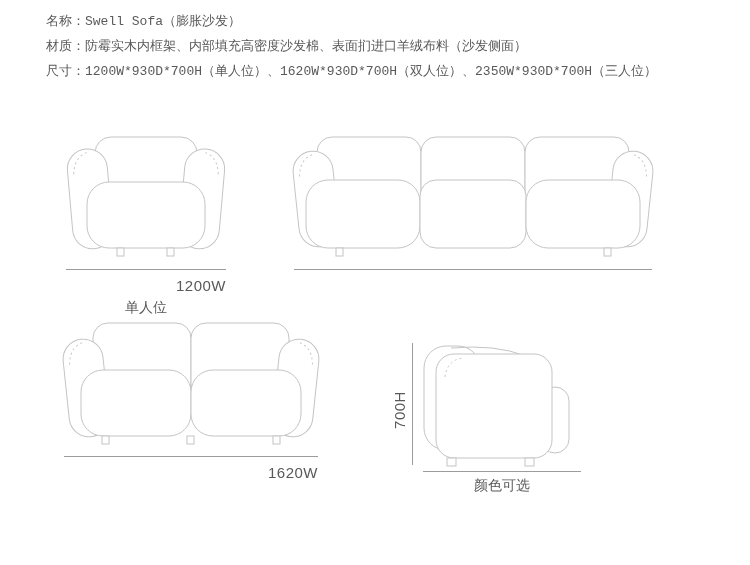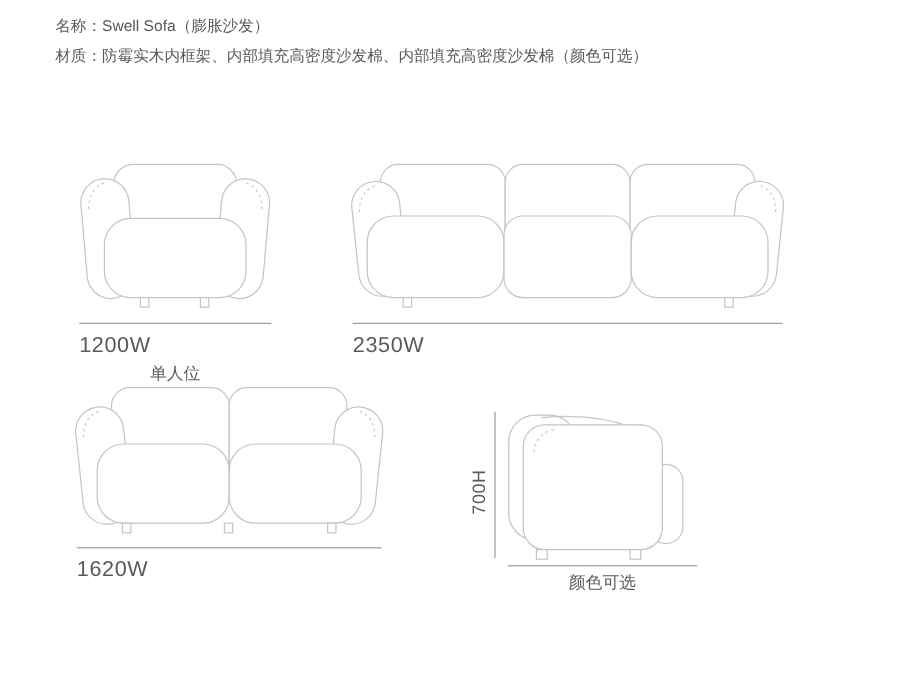--- a/index.html
+++ b/index.html
@@ -5,51 +5,52 @@
   * { margin:0; padding:0; box-sizing:border-box; }
   html,body { width:750px; height:565px; background:#ffffff; }
   body {
     position:relative;
     font-family:"Liberation Sans","DejaVu Sans",sans-serif;
     color:var(--text,#595959);
     overflow:hidden;
   }
   .header {
     position:absolute; left:46px; top:9px;
-    font-size:13px; line-height:25px; white-space:nowrap;
+    font-size:13px; line-height:25px; white-space:nowrap;font-family:Liberation Mono, monospace;
   }
   .figure { position:absolute; }
   .figure svg { display:block; overflow:visible; }
   .outline { fill:#ffffff; stroke:var(--outline,#c4c4c4); stroke-width:1; }
   .stroke-only { fill:none; stroke:var(--outline,#c4c4c4); stroke-width:1; }
   .stitch { fill:none; stroke:var(--outline,#c4c4c4); stroke-width:1; stroke-dasharray:2 3; }
   .dim-line { height:1px; background:var(--dim,#9c9c9c); }
   .dim-label {
-    text-align:left; font-size:18px; color:var(--text,#595959);
+    text-align:right; font-size:15px; color:var(--text,#595959);
     margin-top:7px; letter-spacing:0.5px;
   }
   .type-label {
     text-align:center; font-size:14px; color:var(--text,#595959);
     margin-top:5px;
     font-family:Liberation Serif, serif;
   }
   .vdim-line { position:absolute; width:1px; background:var(--dim,#9c9c9c); }
   .vdim-label {
     position:absolute; width:46px; height:16px;
     font-size:15px; color:var(--text,#595959); text-align:center;
     transform:rotate(-90deg); letter-spacing:0.5px;
   }
   .side-under { margin-left:35px; width:158px; }
 </style>
 </head>
 <body>
 
 <div class="header">
   <div>名称：Swell Sofa（膨胀沙发）</div>
-  <div>材质：防霉实木内框架、内部填充高密度沙发棉、内部填充高密度沙发棉（颜色可选）</div>
+  <div>材质：防霉实木内框架、内部填充高密度沙发棉、表面扪进口羊绒布料（沙发侧面）</div>
+  <div>尺寸：1200W*930D*700H（单人位）、1620W*930D*700H（双人位）、2350W*930D*700H（三人位）</div>
 </div>
 
 <div class="figure" style="left:66px; top:135px; width:160px;">
   <svg width="160" height="126" viewBox="0 0 160 126">
     <rect class="outline" x="29" y="2" width="102" height="72" rx="16"></rect>
     <g transform="rotate(-5 23 64)">
       <rect class="outline" x="4" y="14" width="40" height="100" rx="20"></rect>
       <path class="stitch" d="M10 38 Q12 19 28 17"></path>
     </g>
     <g transform="rotate(5 137 64)">
@@ -78,21 +79,20 @@
       <rect class="outline" x="316" y="16" width="40" height="96" rx="20"></rect>
       <path class="stitch" d="M350 40 Q348 21 332 19"></path>
     </g>
     <rect class="outline" x="12" y="45" width="114" height="68" rx="22"></rect>
     <rect class="outline" x="126" y="45" width="106" height="68" rx="16"></rect>
     <rect class="outline" x="232" y="45" width="114" height="68" rx="22"></rect>
     <rect class="outline" x="42" y="113" width="7" height="8"></rect>
     <rect class="outline" x="310" y="113" width="7" height="8"></rect>
   </svg>
   <div class="dim-line" style="margin-top:8px;"></div>
-  <div class="dim-label">2350W</div>
 </div>
 
 <div class="figure" style="left:64px; top:321px; width:254px;">
   <svg width="254" height="128" viewBox="0 0 254 128">
     <rect class="outline" x="29" y="2" width="98" height="76" rx="15"></rect>
     <rect class="outline" x="127" y="2" width="98" height="76" rx="15"></rect>
     <g transform="rotate(-6 22 66)">
       <rect class="outline" x="2" y="18" width="40" height="98" rx="20"></rect>
       <path class="stitch" d="M8 42 Q10 23 26 21"></path>
     </g>

